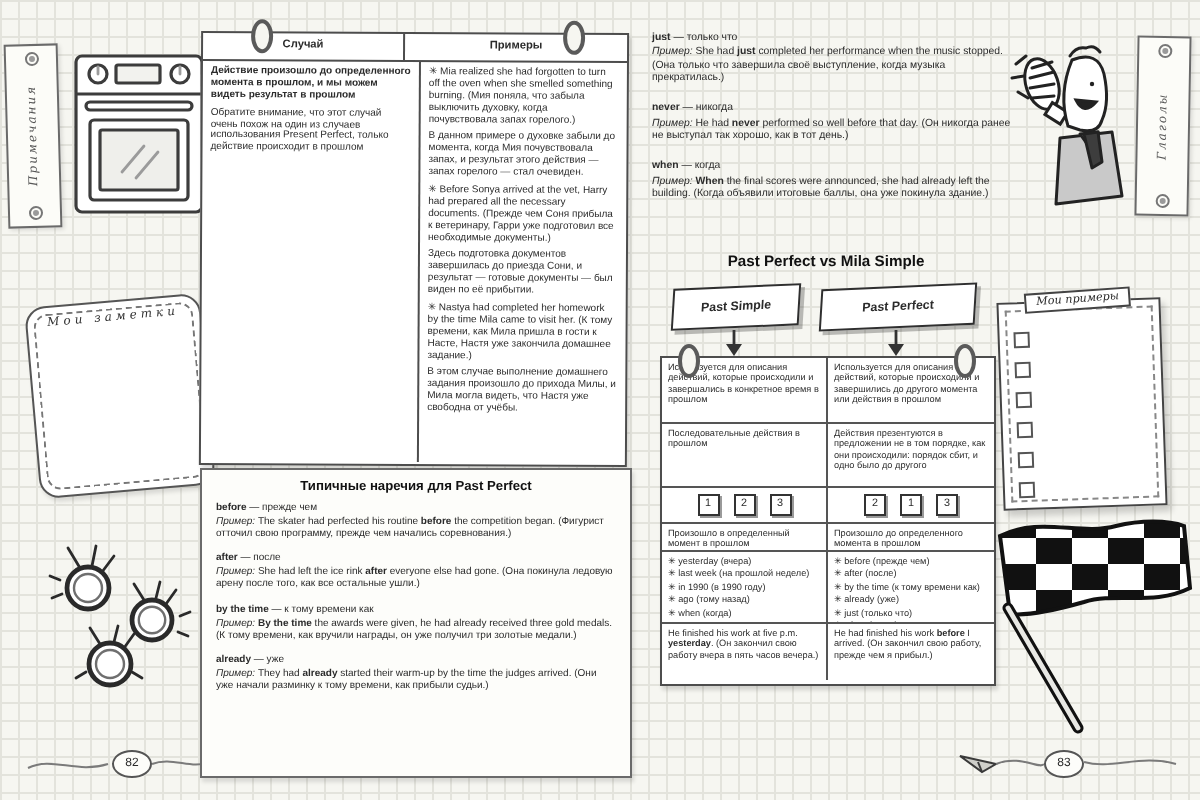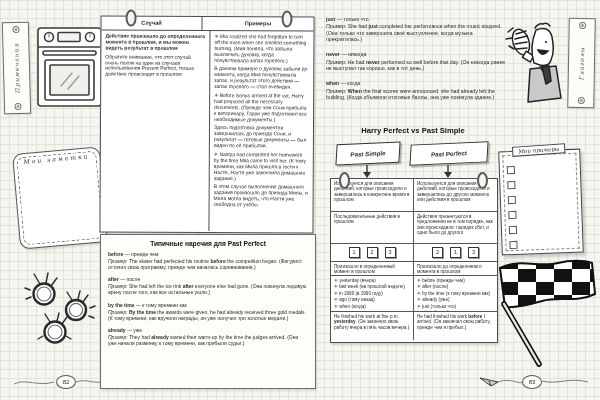--- a/index.html
+++ b/index.html
@@ -254,21 +254,21 @@
       <span>— когда</span>
     </div>
     <div>
       <span class="lbl">Пример:</span>
       <span></span><b>When</b><span> the final scores were announced, she had already left the building.</span>
       <span>(Когда объявили итоговые баллы, она уже покинула здание.)</span>
     </div>
   </div>
 </div>
 
-<div class="abs vs-title">Harry Perfect vs Past Simple</div>
+<div class="abs vs-title">Past Perfect vs Mila Simple</div>
 
 <div class="banner" style="left:336px;top:143px;width:62px">Past Simple</div>
 <div class="banner" style="left:410px;top:143px;width:76px">Past Perfect</div>
 
 <svg class="arrow" style="left:362px;top:165px" viewBox="0 0 10 13">
   <line x1="5" y1="0" x2="5" y2="8" stroke="#333" stroke-width="1.4"></line>
   <path d="M1,7 L5,13 L9,7 Z" fill="#333"></path>
 </svg>
 <svg class="arrow" style="left:443px;top:165px" viewBox="0 0 10 13">
   <line x1="5" y1="0" x2="5" y2="8" stroke="#333" stroke-width="1.4"></line>

